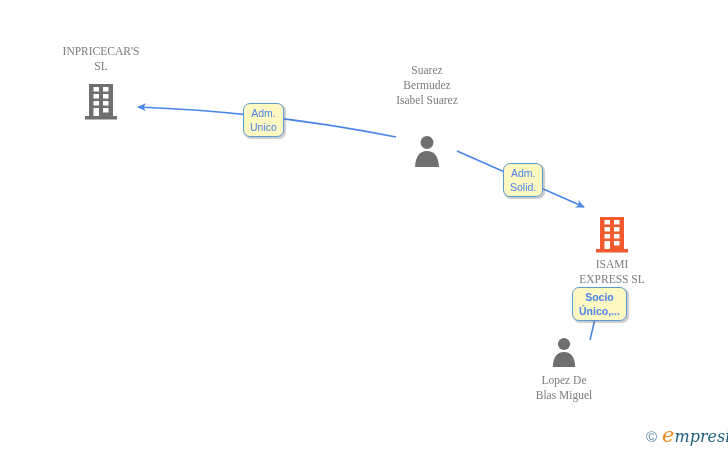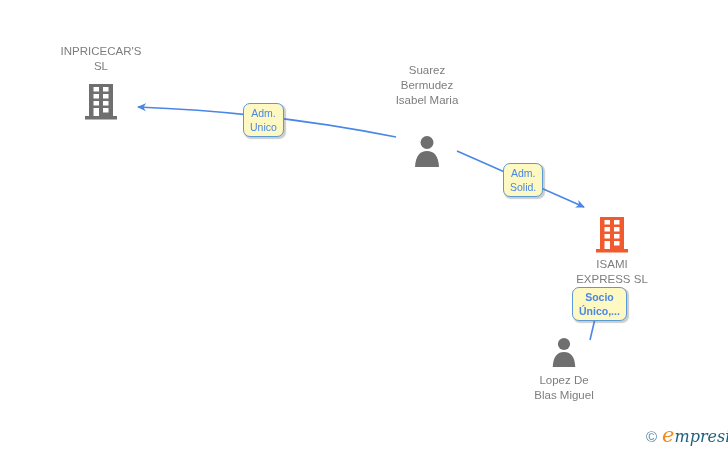--- a/index.html
+++ b/index.html
@@ -23,20 +23,21 @@
   .edges-layer .arrowhead {
     fill: var(--edge-blue, #4a86e8);
   }
   .node {
     position: absolute;
     width: 140px;
     display: flex;
     flex-direction: column;
     align-items: center;
     cursor: pointer;
+    font-family: Liberation Serif, serif;
   }
   .node-label {
     font-size: 11.5px;
     line-height: 15px;
     color: var(--text-gray, #7d7d7d);
     text-align: center;
     white-space: nowrap;
   }
   .node-icon { display: block; }
   .icon-gray  { color: var(--node-gray, #6f6f6f); }
@@ -117,21 +118,21 @@
         <rect x="9.5" y="26" width="5.5" height="8"></rect>
           <rect x="19" y="26" width="5.5" height="4.5"></rect>
       </g>
     </svg>
   </div>
 
   <div class="node" style="left:357px; top:63px;gap:20px;">
     <div class="node-label">
       <div>Suarez</div>
       <div>Bermudez</div>
-      <div>Isabel Maria</div>
+      <div>Isabel Suarez</div>
     </div>
     <svg class="node-icon icon-gray" style="margin-top:6px;" width="30" height="33" viewBox="0 0 30 33">
       <circle cx="15" cy="8.5" r="6.5" fill="currentColor"></circle>
       <path d="M15 17 C8 17 3.6 21.5 3 33 L27 33 C26.4 21.5 22 17 15 17 Z" fill="currentColor"></path>
     </svg>
   </div>
 
   <div class="node" style="left:542px; top:215px;">
     <svg class="node-icon icon-orange" width="34" height="38" viewBox="0 0 34 38">
       <rect x="1" y="34" width="32" height="3.5" fill="currentColor"></rect>

